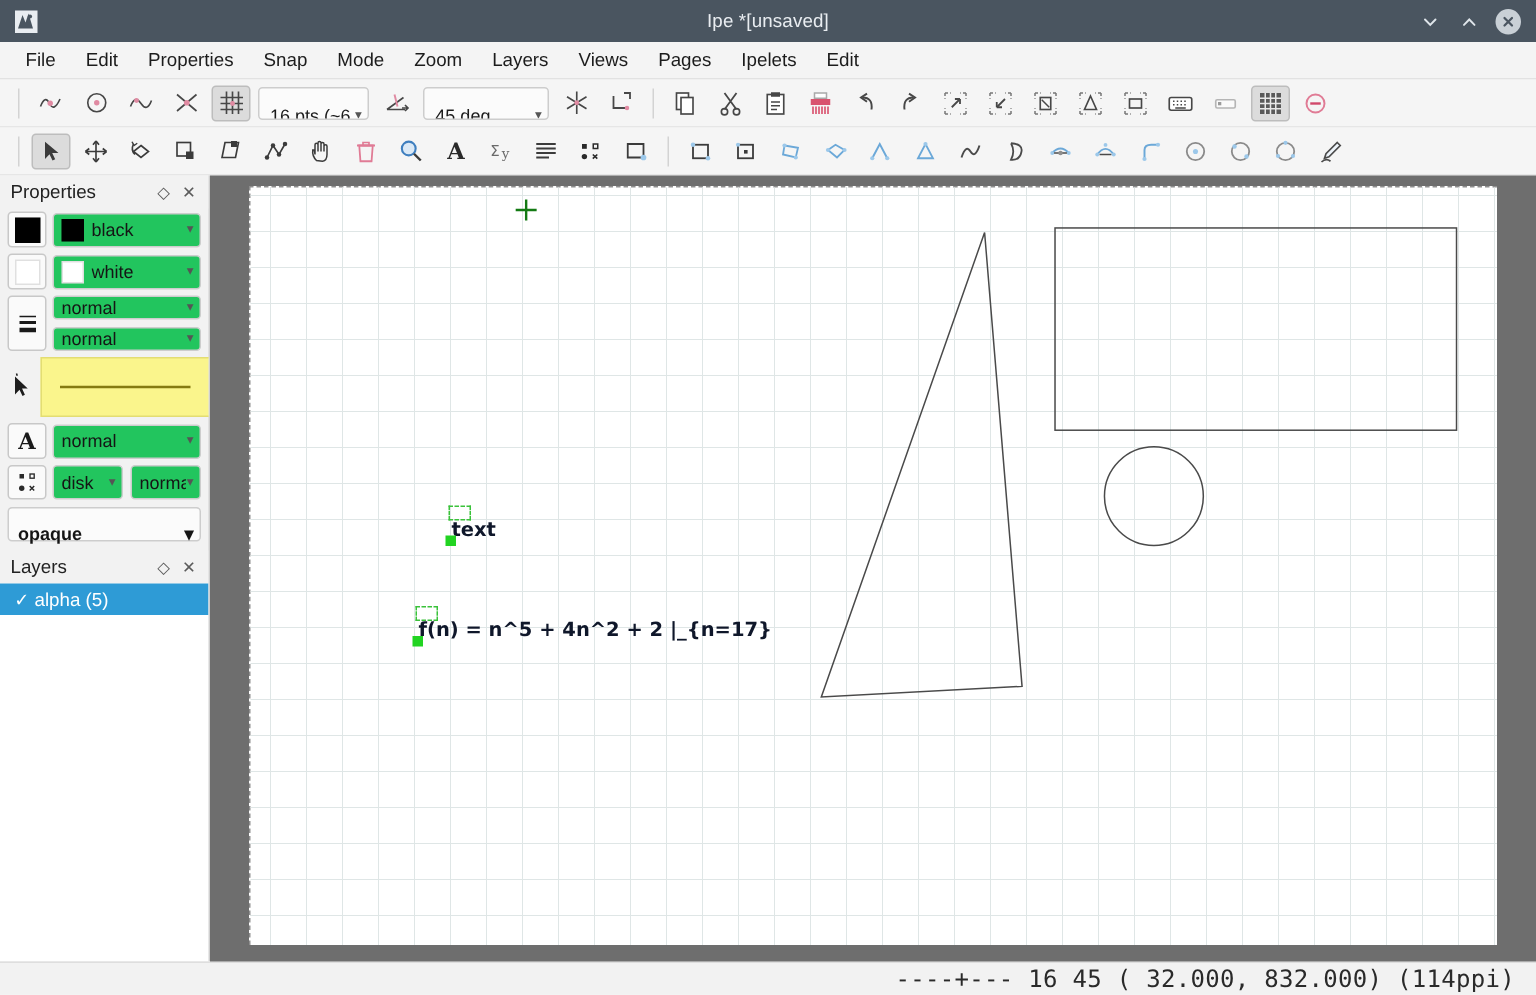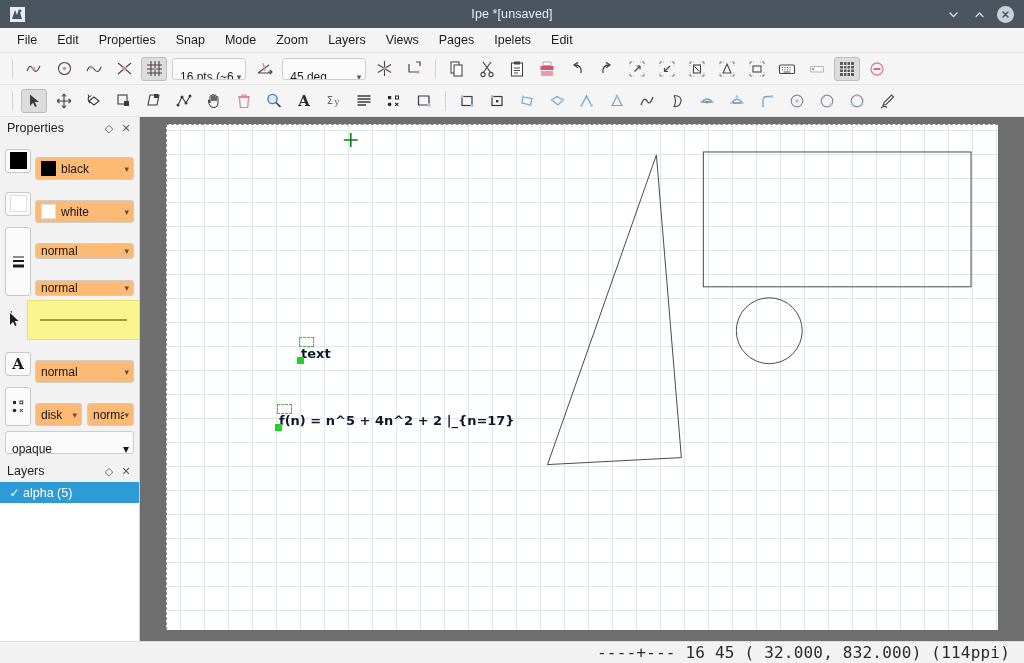--- a/index.html
+++ b/index.html
@@ -158,29 +158,28 @@
   .iconbtn {
     width: 26px; height: 24px;
     border: 1px solid #c8c8c8;
     background: #fafafa;
     border-radius: 3px;
     display: flex; align-items: center; justify-content: center;
     cursor: default; color: #1a1a1a;
   }
   .pcombo {
     flex: 1; height: 23px;
-    background: #fdba74;
+    background: #22c55e;
     border: 1px solid #cdcdcd;
     border-radius: 3px;
     display: flex; align-items: center;
     padding: 0 4px 0 5px;
     font-size: 12px; color: #151515;
     cursor: default;
     overflow: hidden;
-    margin-top: 16px;
   }
   .pcombo .pv { flex: 1; white-space: nowrap; overflow: hidden; }
   .pcombo .carat { color: #555; font-size: 9px; font-family: "DejaVu Sans", sans-serif; }
   .pcombo .mini-swatch {
     width: 15px; height: 15px; margin-right: 5px;
     border: 1px solid rgba(0,0,0,.12);
     flex: 0 0 auto;
   }
   .tall-ctrl {
     width: 26px;
@@ -199,21 +198,21 @@
     border: 1px solid #e3dd72;
     display: flex; align-items: center; justify-content: space-between;
     padding: 0 9px 0 7px;
     cursor: default;
   }
   .opacity-row { padding: 3px 5px; }
   .opacity-combo {
     width: 100%; height: 23px;
     background: #fbfbfb; border: 1px solid #cdcdcd; border-radius: 3px;
     display: flex; align-items: center; padding: 12px 4px 0 6px;
-    font-size: 12px; color: #151515; cursor: default;
+    font-size: 12px; color: #151515; cursor: default; font-weight: bold;
   }
   .opacity-combo .ov { flex: 1; }
   .layers-list { background: #ffffff; flex: 1; }
   .layer-item {
     height: 21px;
     background: #2e9bd6;
     color: #ffffff;
     display: flex; align-items: center;
     font-size: 12.5px;
     padding-left: 6px;

